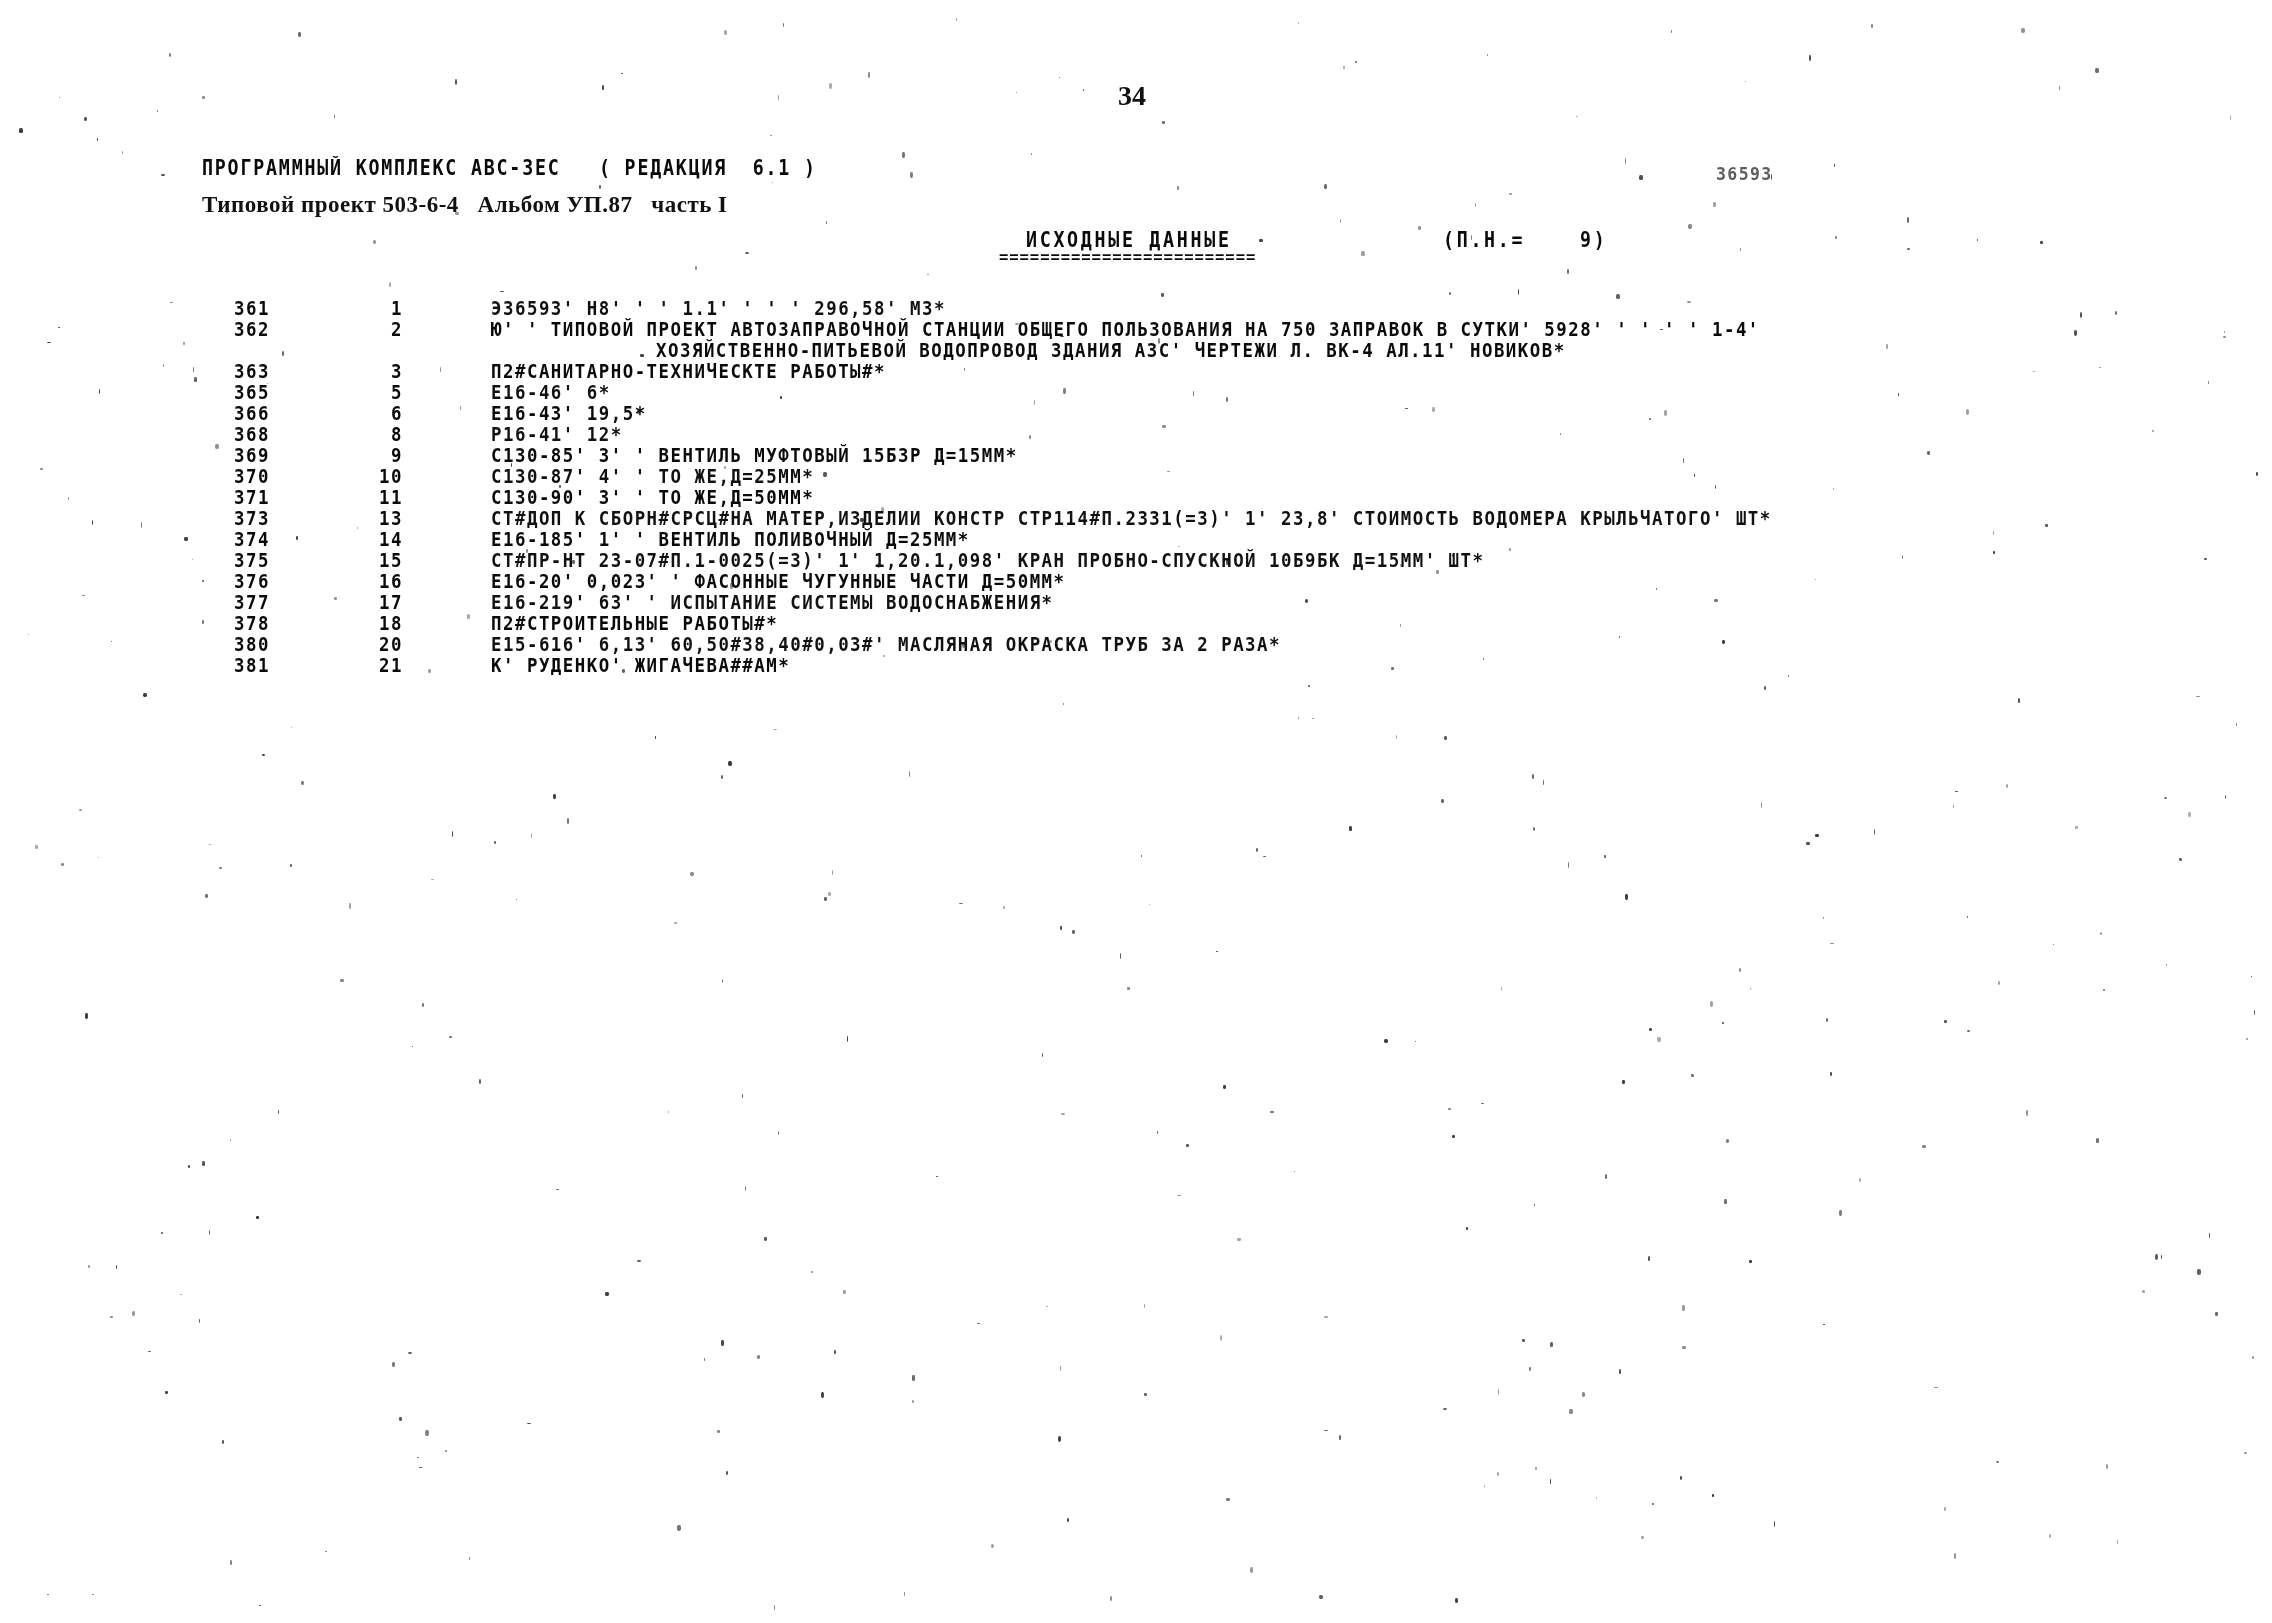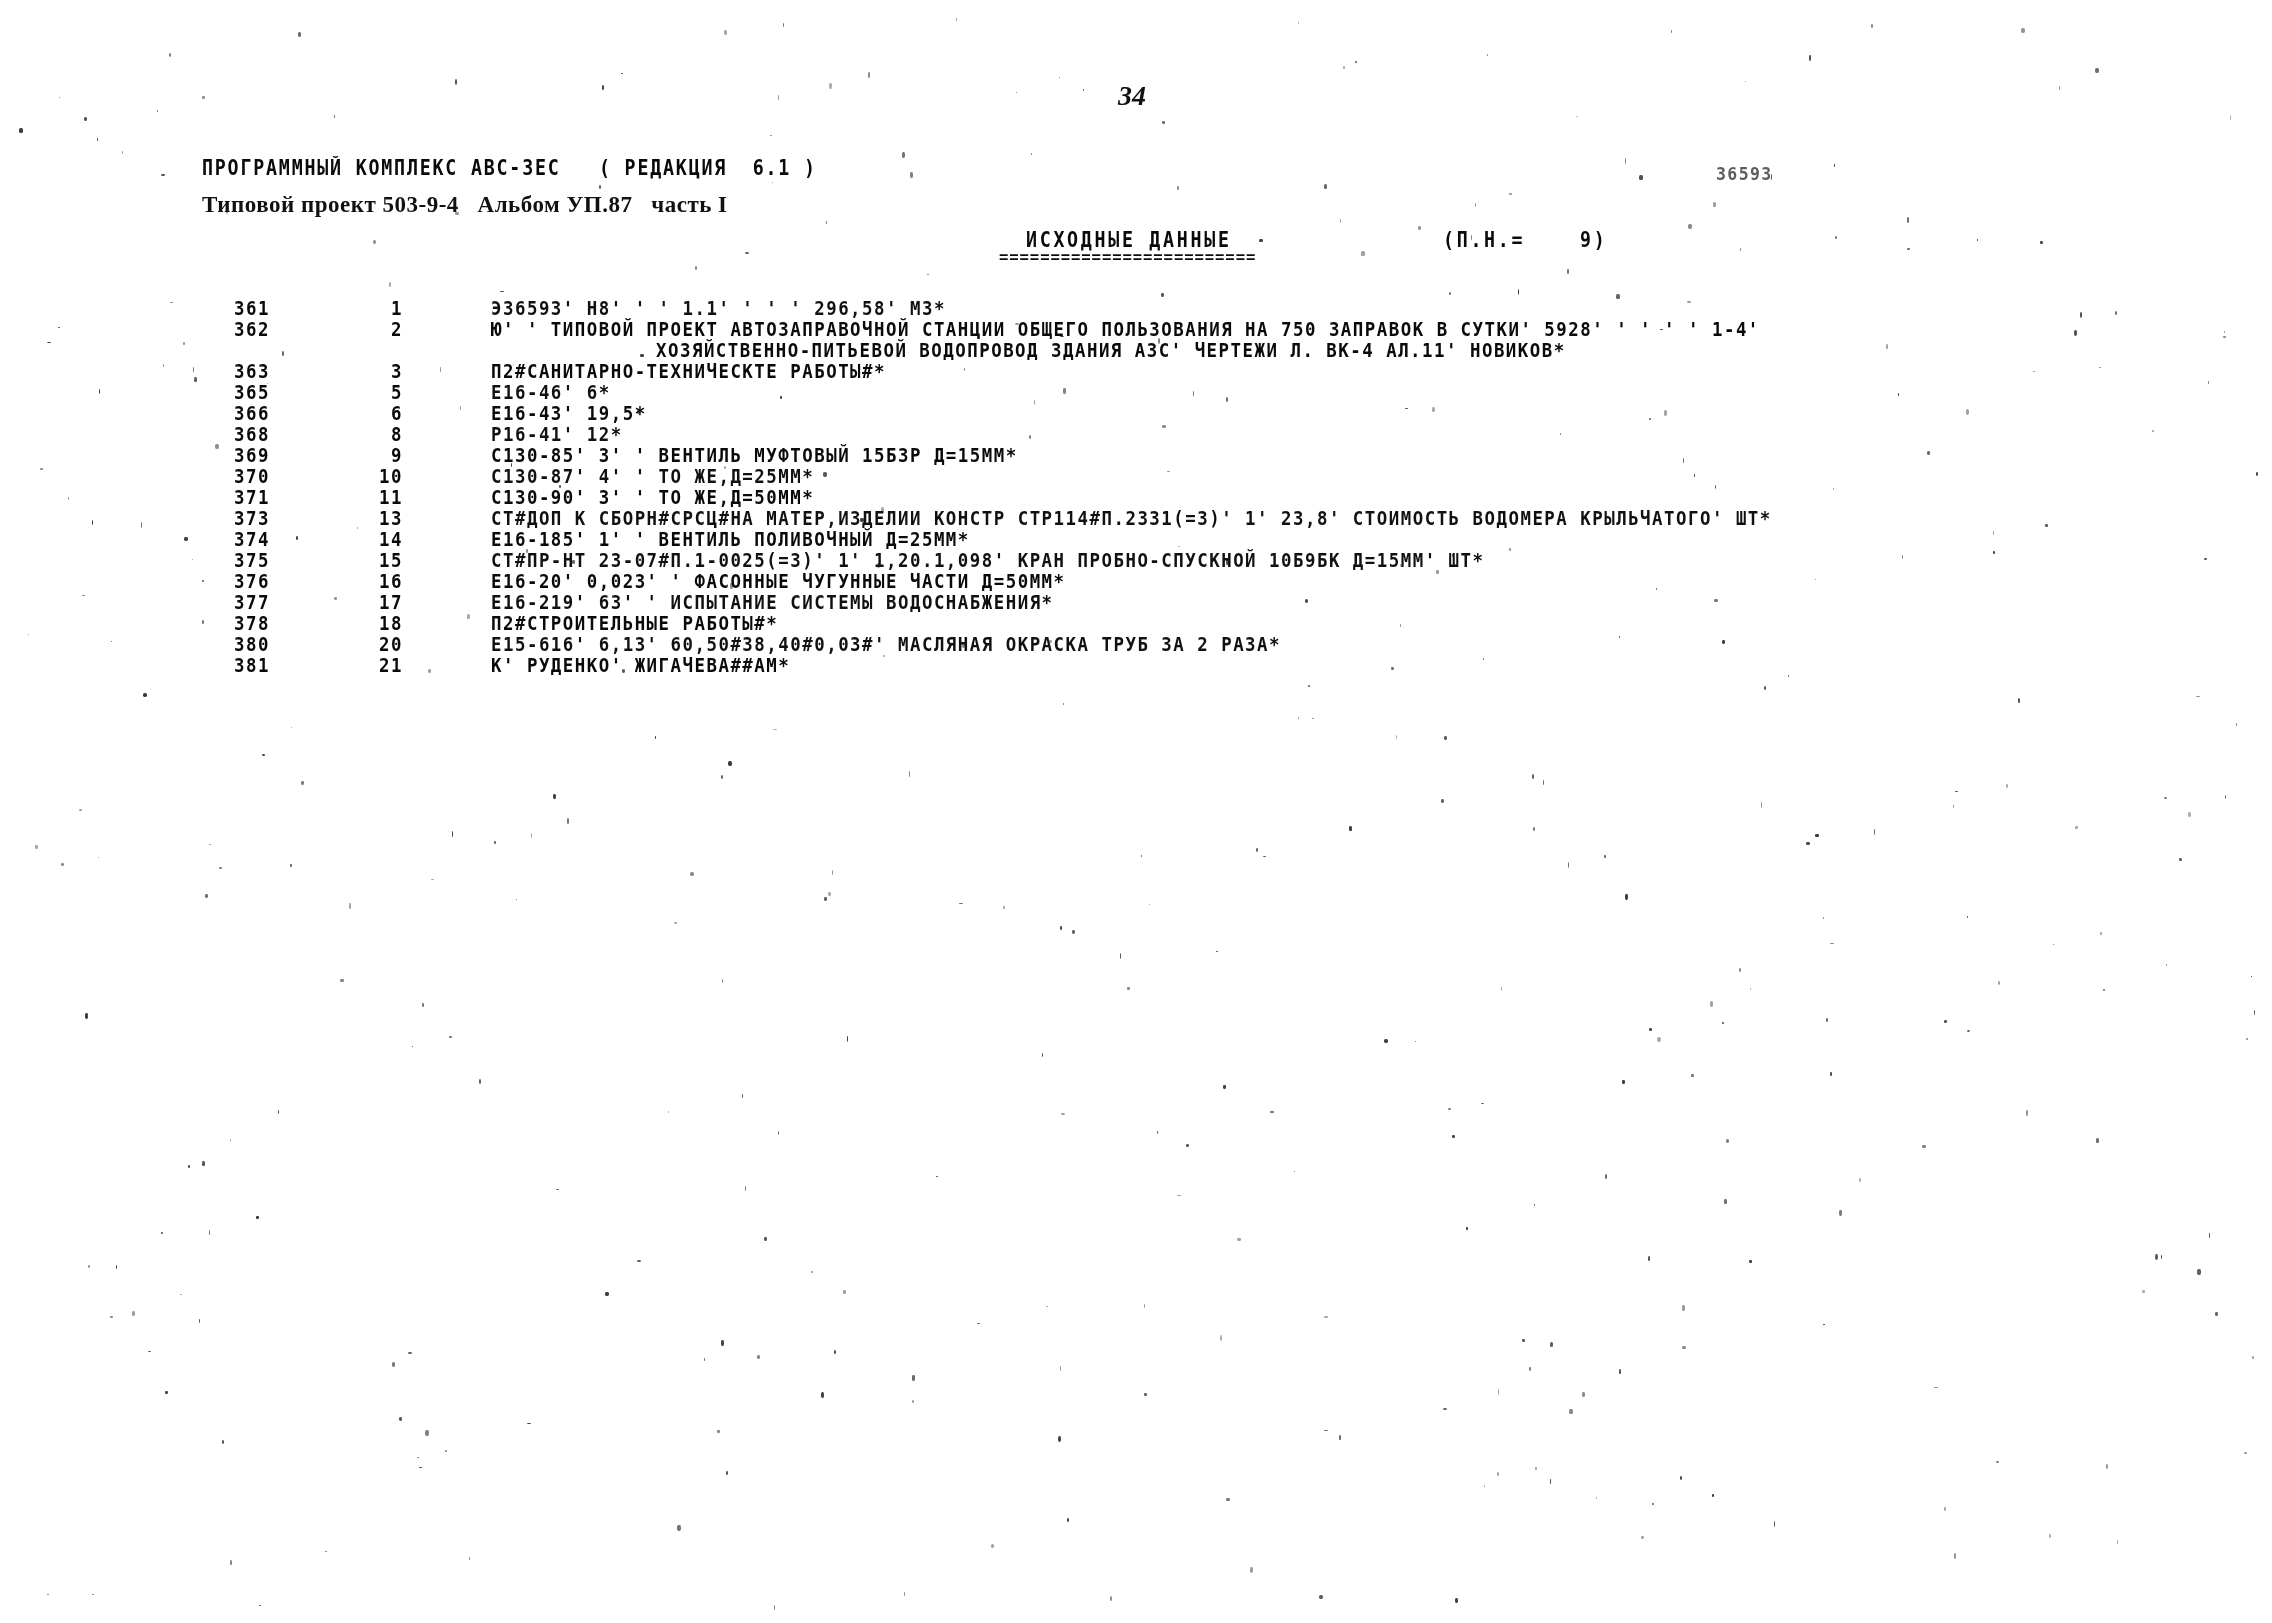--- a/index.html
+++ b/index.html
@@ -38,21 +38,20 @@
     letter-spacing: 0.7px;
     -webkit-font-smoothing: none;
   }
 
   
   #page-number {
     position: absolute;
     left: 1118px;
     top: 80px;
     font-family: "Liberation Serif", "DejaVu Serif", serif;
-    font-style: italic;
     font-weight: bold;
     font-size: 28px;
     color: #111;
     letter-spacing: 0;
   }
 
   
   #program-line {
     left: 202px;
     top: 156px;
@@ -148,21 +147,21 @@
 </style>
 </head>
 <body>
 
 <div id="page">
 
   <div id="page-number" class="pg">34</div>
 
   <div id="program-line" class="dm">ПРОГРАММНЫЙ КОМПЛЕКС АВС-3ЕС   ( РЕДАКЦИЯ  6.1 )</div>
 
-  <div id="project-line">Типовой проект 503-9-4   Альбом УП.87   часть I</div>
+  <div id="project-line">Типовой проект 503-6-4   Альбом УП.87   часть I</div>
 
   <div id="doc-code" class="dm">36593</div>
 
   <div id="section-title" class="dm">ИСХОДНЫЕ ДАННЫЕ</div>
 
   <div id="section-rule" class="dm">=========================</div>
 
   <div id="section-meta" class="dm">(П.Н.=    9)</div>
 
   <div id="listing">

